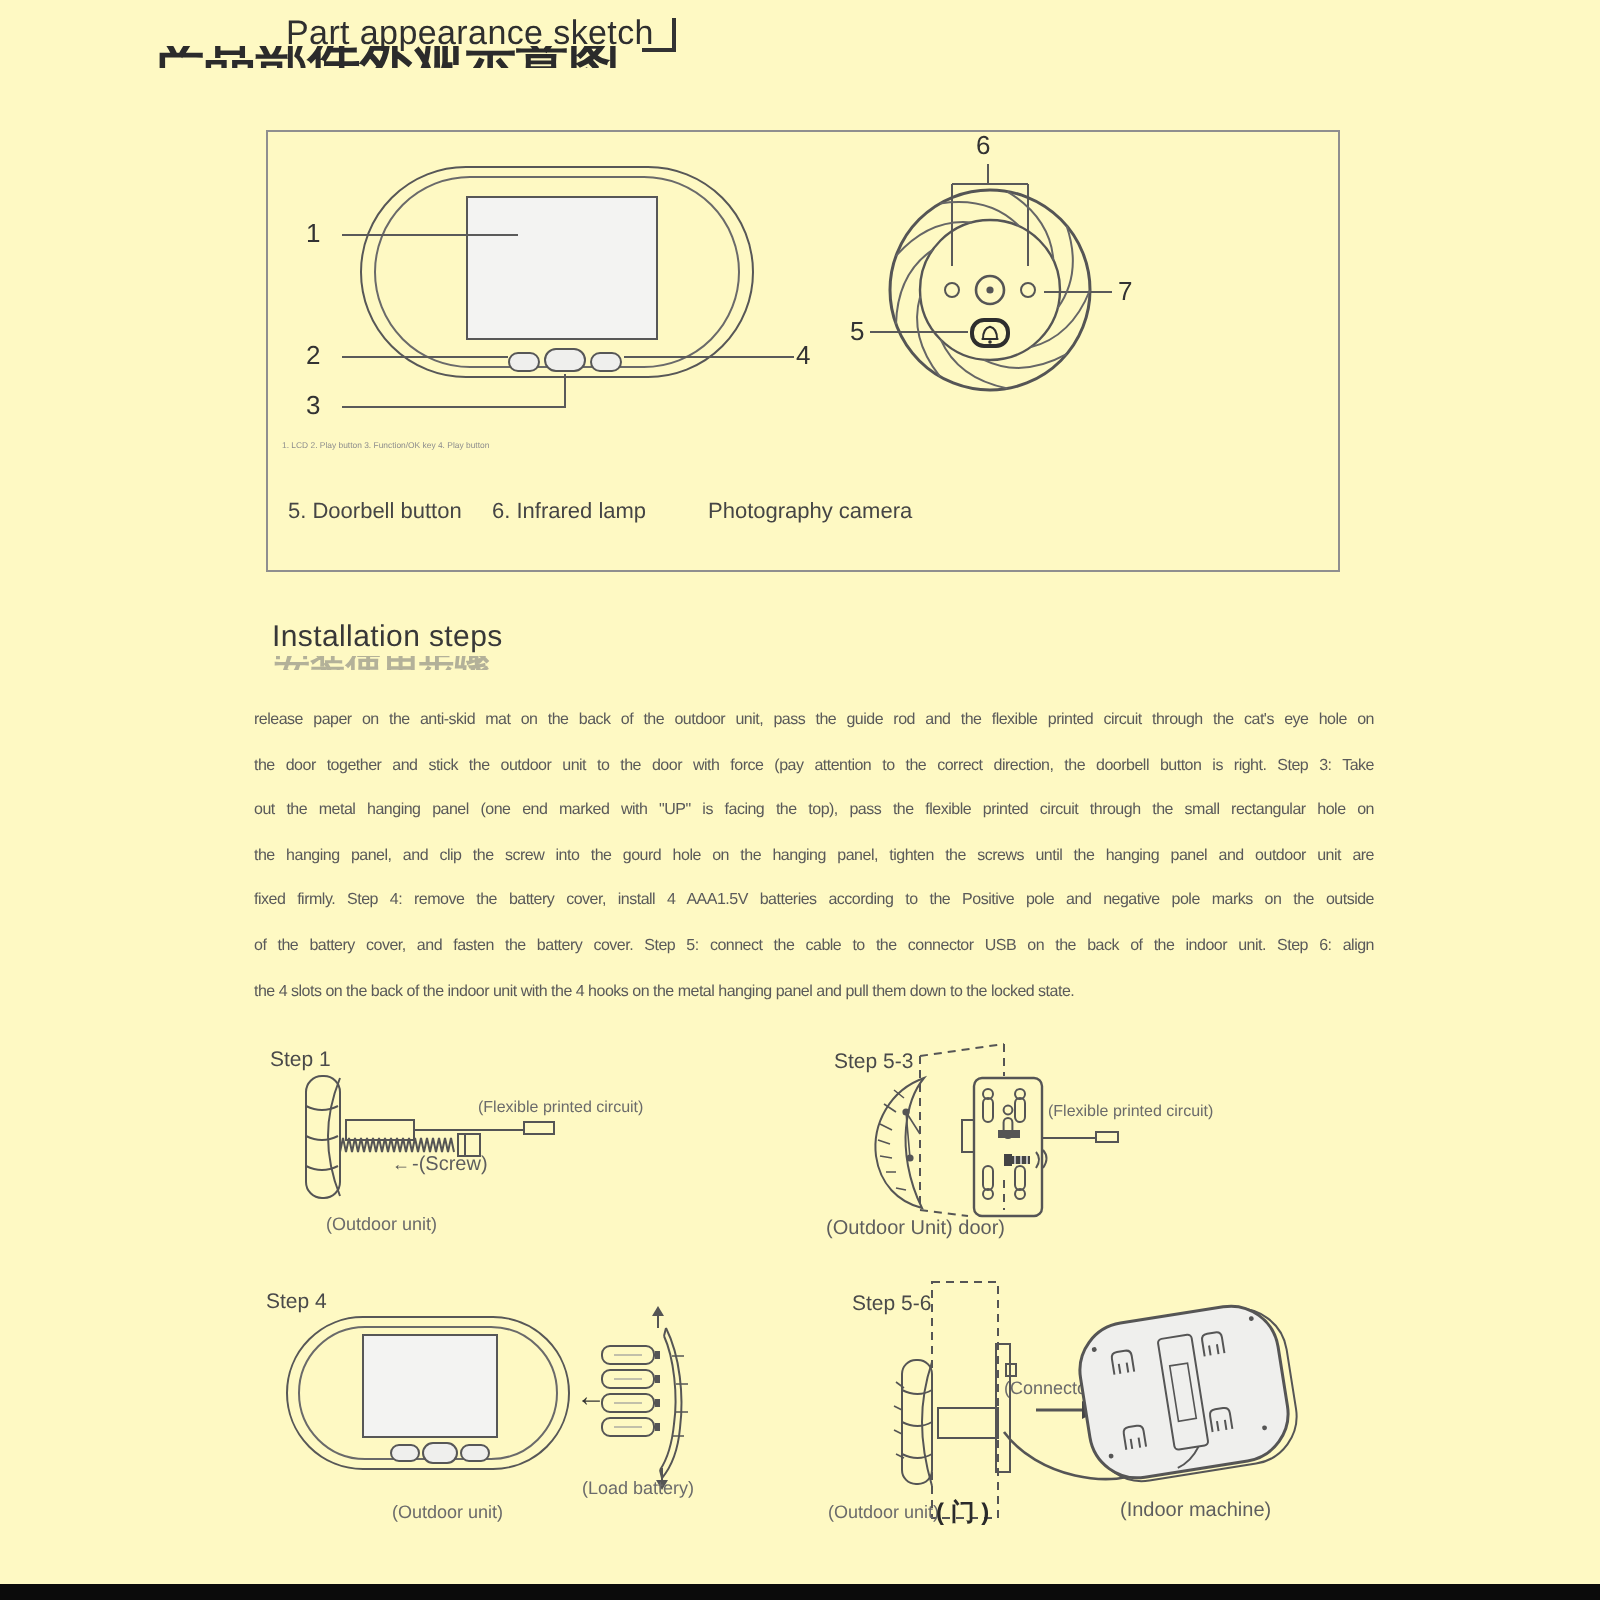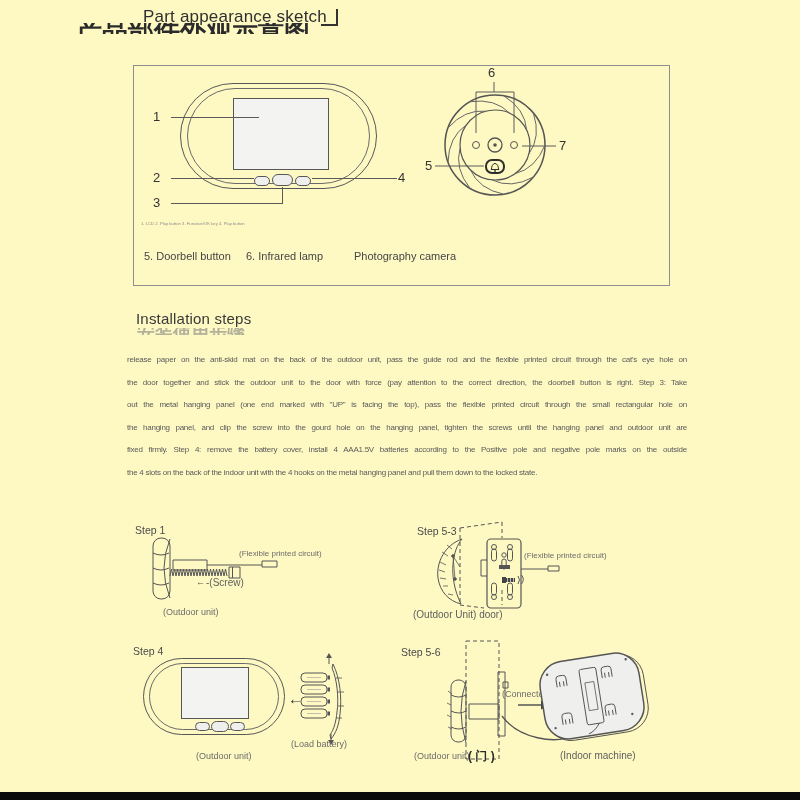--- a/index.html
+++ b/index.html
@@ -112,20 +112,21 @@
   <div class="clip-strip" style="left:137px;top:328px;width:130px;height:7px;opacity:.55;">
     <span style="font-size:18px;top:-7px;color:#777;">安装使用步骤</span>
   </div>
 
   <div class="para">
     <div class="pl">release paper on the anti-skid mat on the back of the outdoor unit, pass the guide rod and the flexible printed circuit through the cat's eye hole on</div>
     <div class="pl">the door together and stick the outdoor unit to the door with force (pay attention to the correct direction, the doorbell button is right. Step 3: Take</div>
     <div class="pl">out the metal hanging panel (one end marked with "UP" is facing the top), pass the flexible printed circuit through the small rectangular hole on</div>
     <div class="pl">the hanging panel, and clip the screw into the gourd hole on the hanging panel, tighten the screws until the hanging panel and outdoor unit are</div>
     <div class="pl">fixed firmly. Step 4: remove the battery cover, install 4 AAA1.5V batteries according to the Positive pole and negative pole marks on the outside</div>
+    <div class="pl">of the battery cover, and fasten the battery cover. Step 5: connect the cable to the connector USB on the back of the indoor unit. Step 6: align</div>
     <div class="pl last">the 4 slots on the back of the indoor unit with the 4 hooks on the metal hanging panel and pull them down to the locked state.</div>
   </div>
 
   <div class="steptitle" style="left:135px;top:524px;">Step 1</div>
   <svg style="left:145px;top:534px;" width="140" height="70" viewBox="0 0 140 70">
     <g fill="none" stroke="#555" stroke-width="1">
       <rect x="8" y="4" width="17" height="61" rx="8"></rect>
       <path d="M25,5 Q19,20 19,34 Q19,49 25,64"></path>
       <path d="M8,19 Q16,23 24,19 M8,34 Q16,38 24,34 M8,49 Q16,53 24,49"></path>
       <rect x="28" y="26" width="34" height="10"></rect>
@@ -211,21 +212,21 @@
         <path d="M33,12 C40,26 42,46 40,62 C39,73 36,81 31,87"></path>
         <path d="M32,16 C37,27 39,46 37,60 C36,70 34,77 30,83"></path>
         <path d="M33,12 L32,16 M31,87 L30,83"></path>
         <path d="M36,26 H42 M38,40 H44 M38,54 H44 M36,66 H42" stroke-width=".8"></path>
       </g>
     </g>
   </svg>
   <div class="figlabel md" style="left:291px;top:739px;">(Load battery)</div>
   <div class="figlabel md" style="left:196px;top:751px;">(Outdoor unit)</div>
 
-  <div class="steptitle" style="left:401px;top:646px;">Step 5-6</div>
+  <div class="steptitle" style="left:426px;top:646px;">Step 5-6</div>
   <div class="figlabel md" style="left:502px;top:689px;">(Connector</div>
   <svg style="left:438px;top:636px;" width="240" height="132" viewBox="0 0 240 132">
     <g fill="none" stroke="#555" stroke-width="1">
       <rect x="28" y="5" width="33" height="118" stroke-dasharray="4 3"></rect>
       <g>
         <rect x="13" y="44" width="15" height="62" rx="7"></rect>
         <path d="M28,45 Q23,60 23,75 Q23,90 28,107"></path>
         <path d="M13,59 Q21,63 28,59 M13,75 Q21,79 28,75 M13,91 Q21,95 28,91"></path>
         <path d="M10,55 L14,58 M9,67 L13,69 M9,79 L13,81 M10,91 L14,93" stroke-width=".8"></path>
       </g>

